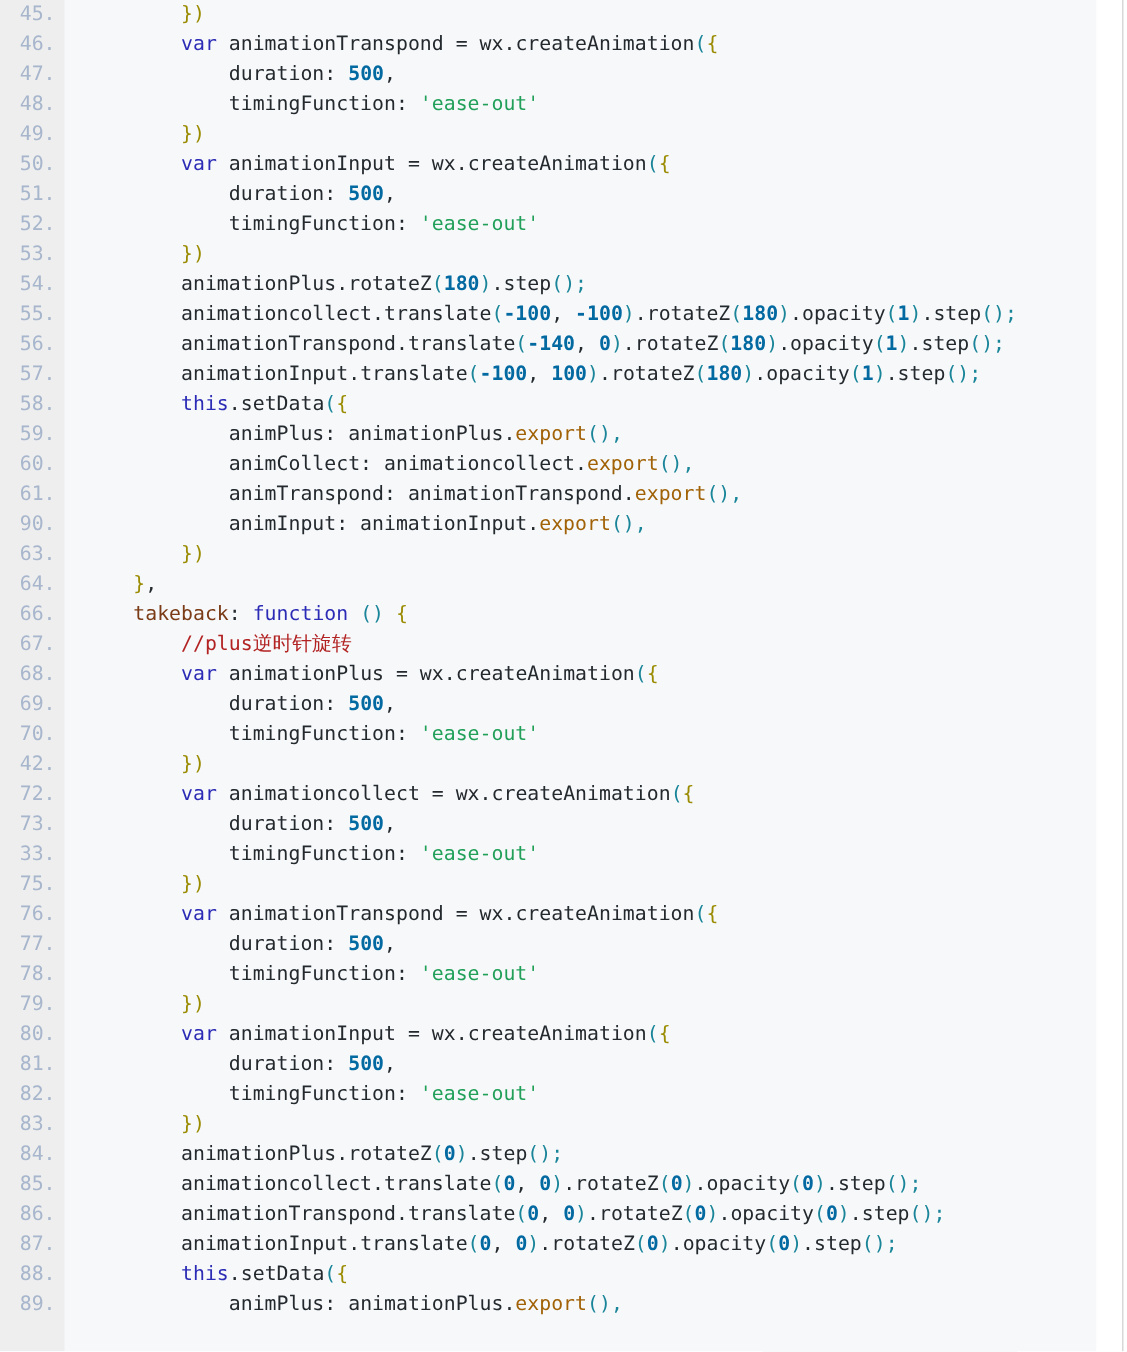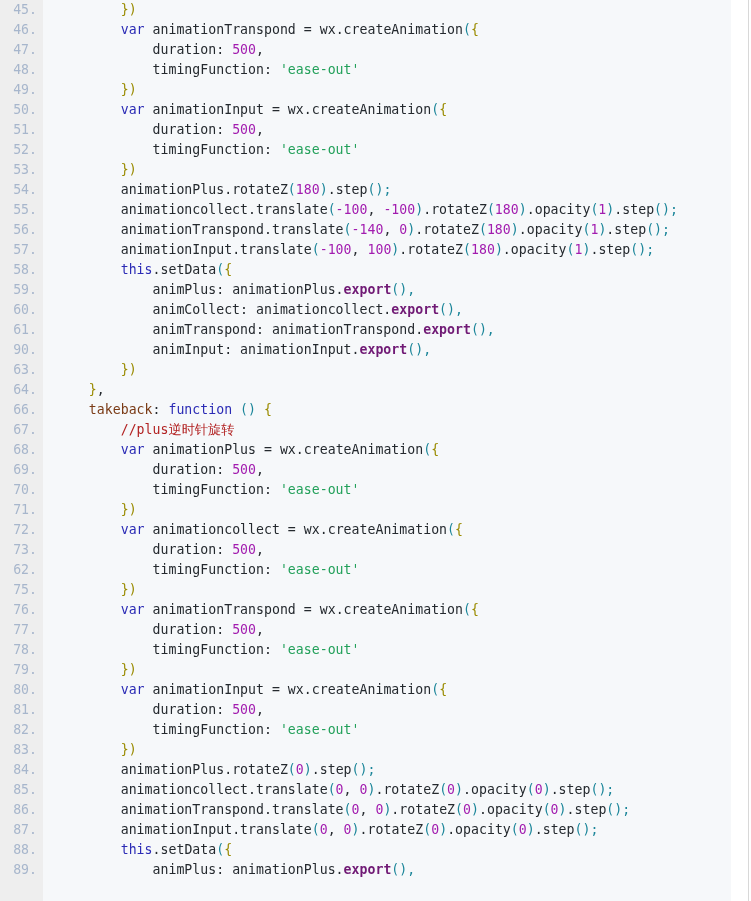--- a/index.html
+++ b/index.html
@@ -81,24 +81,24 @@
     top: 0;
     line-height: 20px;
     color: #24292e;
     white-space: pre;
     letter-spacing: 0.02px;
   }
   
   .t-kw      { color: #2b2bb5; }  
   .t-com     { color: #b22222; }  
   .t-str     { color: #22a05a; }  
-  .t-num     { color: #a21caf; }  
+  .t-num     { color: #0369a1; font-weight: bold; }  
   .t-punc    { color: #1a8599; }  
   .t-brace   { color: #9a8b00; }  
-  .t-fn      { color: #701a75; font-weight: bold; }  
+  .t-fn      { color: #a16207; }  
   .t-prop    { color: #24292e; }  
   .t-label   { color: #7a3b16; text-align: right; }  
   .t-plain   { color: #24292e; }
 </style>
 </head>
 <body>
 
 <div id="editor">
   <div class="code-pane">
     <div class="gutter-bg"></div>
@@ -121,24 +121,24 @@
         <div class="line"><span class="ln">60.</span><span class="src"><span class="t-prop">            animCollect</span><span class="t-plain">: </span><span class="t-prop">animationcollect</span><span class="t-plain">.</span><span class="t-fn">export</span><span class="t-punc">(),</span></span></div>
         <div class="line"><span class="ln">61.</span><span class="src"><span class="t-prop">            animTranspond</span><span class="t-plain">: </span><span class="t-prop">animationTranspond</span><span class="t-plain">.</span><span class="t-fn">export</span><span class="t-punc">(),</span></span></div>
         <div class="line"><span class="ln">90.</span><span class="src"><span class="t-prop">            animInput</span><span class="t-plain">: </span><span class="t-prop">animationInput</span><span class="t-plain">.</span><span class="t-fn">export</span><span class="t-punc">(),</span></span></div>
         <div class="line"><span class="ln">63.</span><span class="src"><span class="t-plain">        </span><span class="t-brace">})</span></span></div>
         <div class="line"><span class="ln">64.</span><span class="src"><span class="t-plain">    </span><span class="t-brace">}</span><span class="t-plain">,</span></span></div>
         <div class="line"><span class="ln">66.</span><span class="src"><span class="t-plain">    </span><span class="t-label">takeback</span><span class="t-plain">: </span><span class="t-kw">function</span><span class="t-plain"> </span><span class="t-punc">()</span><span class="t-plain"> </span><span class="t-brace">{</span></span></div>
         <div class="line"><span class="ln">67.</span><span class="src"><span class="t-plain">        </span><span class="t-com">//plus逆时针旋转</span></span></div>
         <div class="line"><span class="ln">68.</span><span class="src"><span class="t-plain">        </span><span class="t-kw">var</span><span class="t-prop"> animationPlus </span><span class="t-plain">=</span><span class="t-prop"> wx</span><span class="t-plain">.</span><span class="t-prop">createAnimation</span><span class="t-punc">(</span><span class="t-brace">{</span></span></div>
         <div class="line"><span class="ln">69.</span><span class="src"><span class="t-prop">            duration</span><span class="t-plain">: </span><span class="t-num">500</span><span class="t-plain">,</span></span></div>
         <div class="line"><span class="ln">70.</span><span class="src"><span class="t-prop">            timingFunction</span><span class="t-plain">: </span><span class="t-str">'ease-out'</span></span></div>
-        <div class="line"><span class="ln">71.</span><span class="src"><span class="t-plain">        </span><span class="t-brace">})</span></span></div>
+        <div class="line"><span class="ln">42.</span><span class="src"><span class="t-plain">        </span><span class="t-brace">})</span></span></div>
         <div class="line"><span class="ln">72.</span><span class="src"><span class="t-plain">        </span><span class="t-kw">var</span><span class="t-prop"> animationcollect </span><span class="t-plain">=</span><span class="t-prop"> wx</span><span class="t-plain">.</span><span class="t-prop">createAnimation</span><span class="t-punc">(</span><span class="t-brace">{</span></span></div>
         <div class="line"><span class="ln">73.</span><span class="src"><span class="t-prop">            duration</span><span class="t-plain">: </span><span class="t-num">500</span><span class="t-plain">,</span></span></div>
-        <div class="line"><span class="ln">62.</span><span class="src"><span class="t-prop">            timingFunction</span><span class="t-plain">: </span><span class="t-str">'ease-out'</span></span></div>
+        <div class="line"><span class="ln">33.</span><span class="src"><span class="t-prop">            timingFunction</span><span class="t-plain">: </span><span class="t-str">'ease-out'</span></span></div>
         <div class="line"><span class="ln">75.</span><span class="src"><span class="t-plain">        </span><span class="t-brace">})</span></span></div>
         <div class="line"><span class="ln">76.</span><span class="src"><span class="t-plain">        </span><span class="t-kw">var</span><span class="t-prop"> animationTranspond </span><span class="t-plain">=</span><span class="t-prop"> wx</span><span class="t-plain">.</span><span class="t-prop">createAnimation</span><span class="t-punc">(</span><span class="t-brace">{</span></span></div>
         <div class="line"><span class="ln">77.</span><span class="src"><span class="t-prop">            duration</span><span class="t-plain">: </span><span class="t-num">500</span><span class="t-plain">,</span></span></div>
         <div class="line"><span class="ln">78.</span><span class="src"><span class="t-prop">            timingFunction</span><span class="t-plain">: </span><span class="t-str">'ease-out'</span></span></div>
         <div class="line"><span class="ln">79.</span><span class="src"><span class="t-plain">        </span><span class="t-brace">})</span></span></div>
         <div class="line"><span class="ln">80.</span><span class="src"><span class="t-plain">        </span><span class="t-kw">var</span><span class="t-prop"> animationInput </span><span class="t-plain">=</span><span class="t-prop"> wx</span><span class="t-plain">.</span><span class="t-prop">createAnimation</span><span class="t-punc">(</span><span class="t-brace">{</span></span></div>
         <div class="line"><span class="ln">81.</span><span class="src"><span class="t-prop">            duration</span><span class="t-plain">: </span><span class="t-num">500</span><span class="t-plain">,</span></span></div>
         <div class="line"><span class="ln">82.</span><span class="src"><span class="t-prop">            timingFunction</span><span class="t-plain">: </span><span class="t-str">'ease-out'</span></span></div>
         <div class="line"><span class="ln">83.</span><span class="src"><span class="t-plain">        </span><span class="t-brace">})</span></span></div>
         <div class="line"><span class="ln">84.</span><span class="src"><span class="t-prop">        animationPlus</span><span class="t-plain">.</span><span class="t-prop">rotateZ</span><span class="t-punc">(</span><span class="t-num">0</span><span class="t-punc">)</span><span class="t-plain">.</span><span class="t-prop">step</span><span class="t-punc">();</span></span></div>

